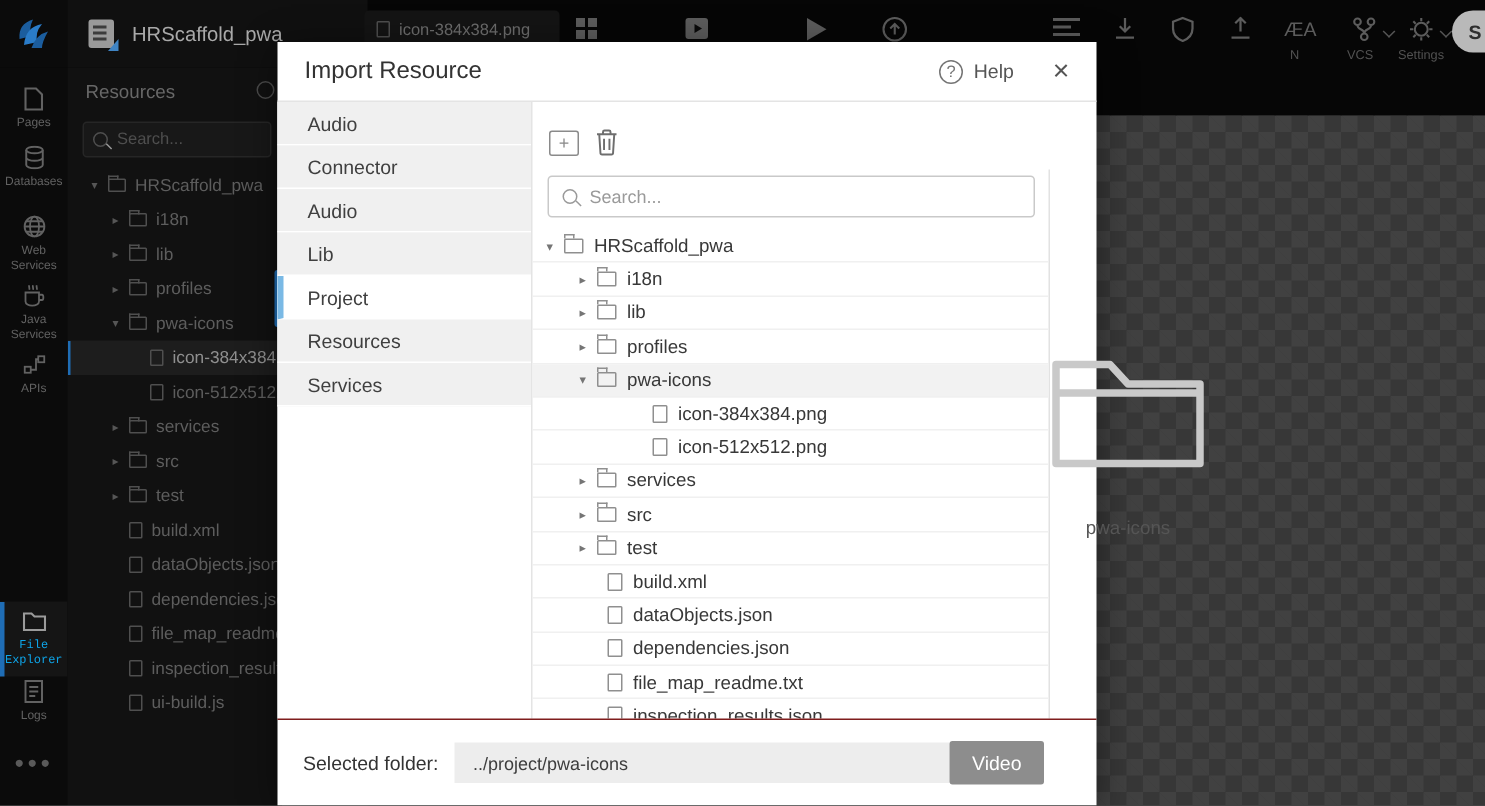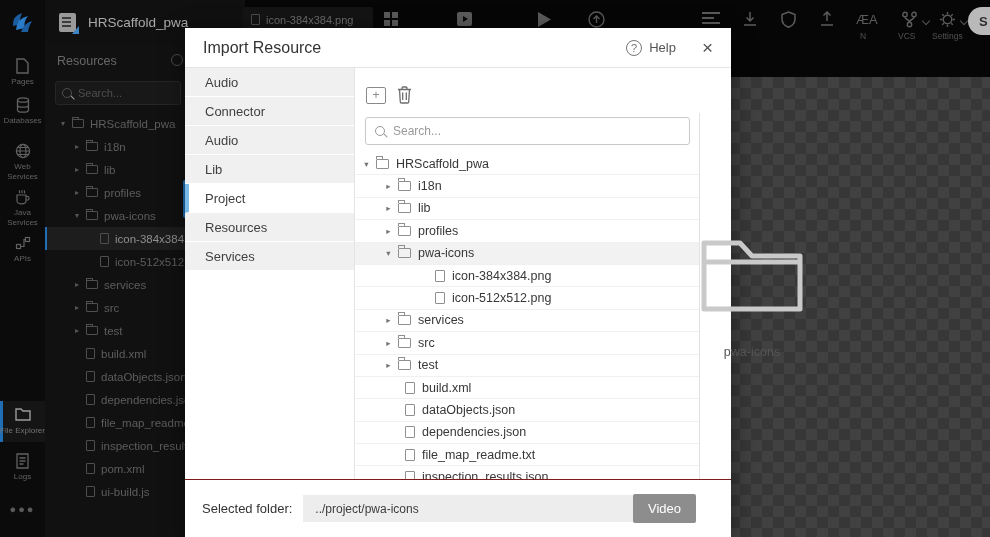--- a/index.html
+++ b/index.html
@@ -41,22 +41,22 @@
       linear-gradient(45deg,#414141 25%,transparent 25%,transparent 75%,#414141 75%),
       linear-gradient(45deg,#414141 25%,transparent 25%,transparent 75%,#414141 75%);
     background-size:22px 22px; background-position:0 0,11px 11px; z-index:1; }
 
   
   #rail { left:0; top:45px; width:45px; height:492px; background:#0b0b0b; z-index:2; }
   .rail-item { position:absolute; left:0; width:45px; display:flex; flex-direction:column;
                align-items:center; color:#626262; }
   .rail-item .ric { height:16px; margin-bottom:3px; }
   .rail-item .rlab { font-size:8px; line-height:9.5px; text-align:center; }
-  .rail-item.active { background:#151515; box-shadow:inset 3px 0 0 #1f6db5; color:#737373;
-                      padding:6px 0; }
+  .rail-item.active { background:#151515; box-shadow:inset 3px 0 0 #1f6db5; color:#0ea5e9;
+                      padding:6px 0;font-family:Liberation Mono, monospace; }
   .dots { color:#5a5a5a; font-size:11px; letter-spacing:2px; }
 
   
   #panel { left:45px; top:45px; width:143px; height:492px; background:#111111; z-index:2; overflow:hidden; }
   #panel-title { position:absolute; left:12px; top:9px; color:#686868; font-size:12.5px; }
   #panel-refresh { position:absolute; left:126px; top:9px; width:12px; height:12px;
                    border:1px solid #4a4a4a; border-radius:50%; }
   #panel-search { position:absolute; left:10px; top:36px; width:126px; height:24px;
                   background:#181818; border:1px solid #262626; border-radius:3px;
                   display:flex; align-items:center; }
@@ -375,24 +375,20 @@
       <div class="prow p1f">
           <span class="pfile"></span>
           <span>file_map_readme.txt</span>
         </div>
       <div class="prow p1f">
           <span class="pfile"></span>
           <span>inspection_results.json</span>
         </div>
       <div class="prow p1f">
           <span class="pfile"></span>
-          <span>pom.xml</span>
-        </div>
-      <div class="prow p1f">
-          <span class="pfile"></span>
           <span>ui-build.js</span>
         </div>
     </div>
     <div id="pscroll"></div>
   </div>
 
   <div id="modal" class="abs">
     <div id="modal-header">
       <span id="modal-title">Import Resource</span>
       <span class="spacer"></span>

